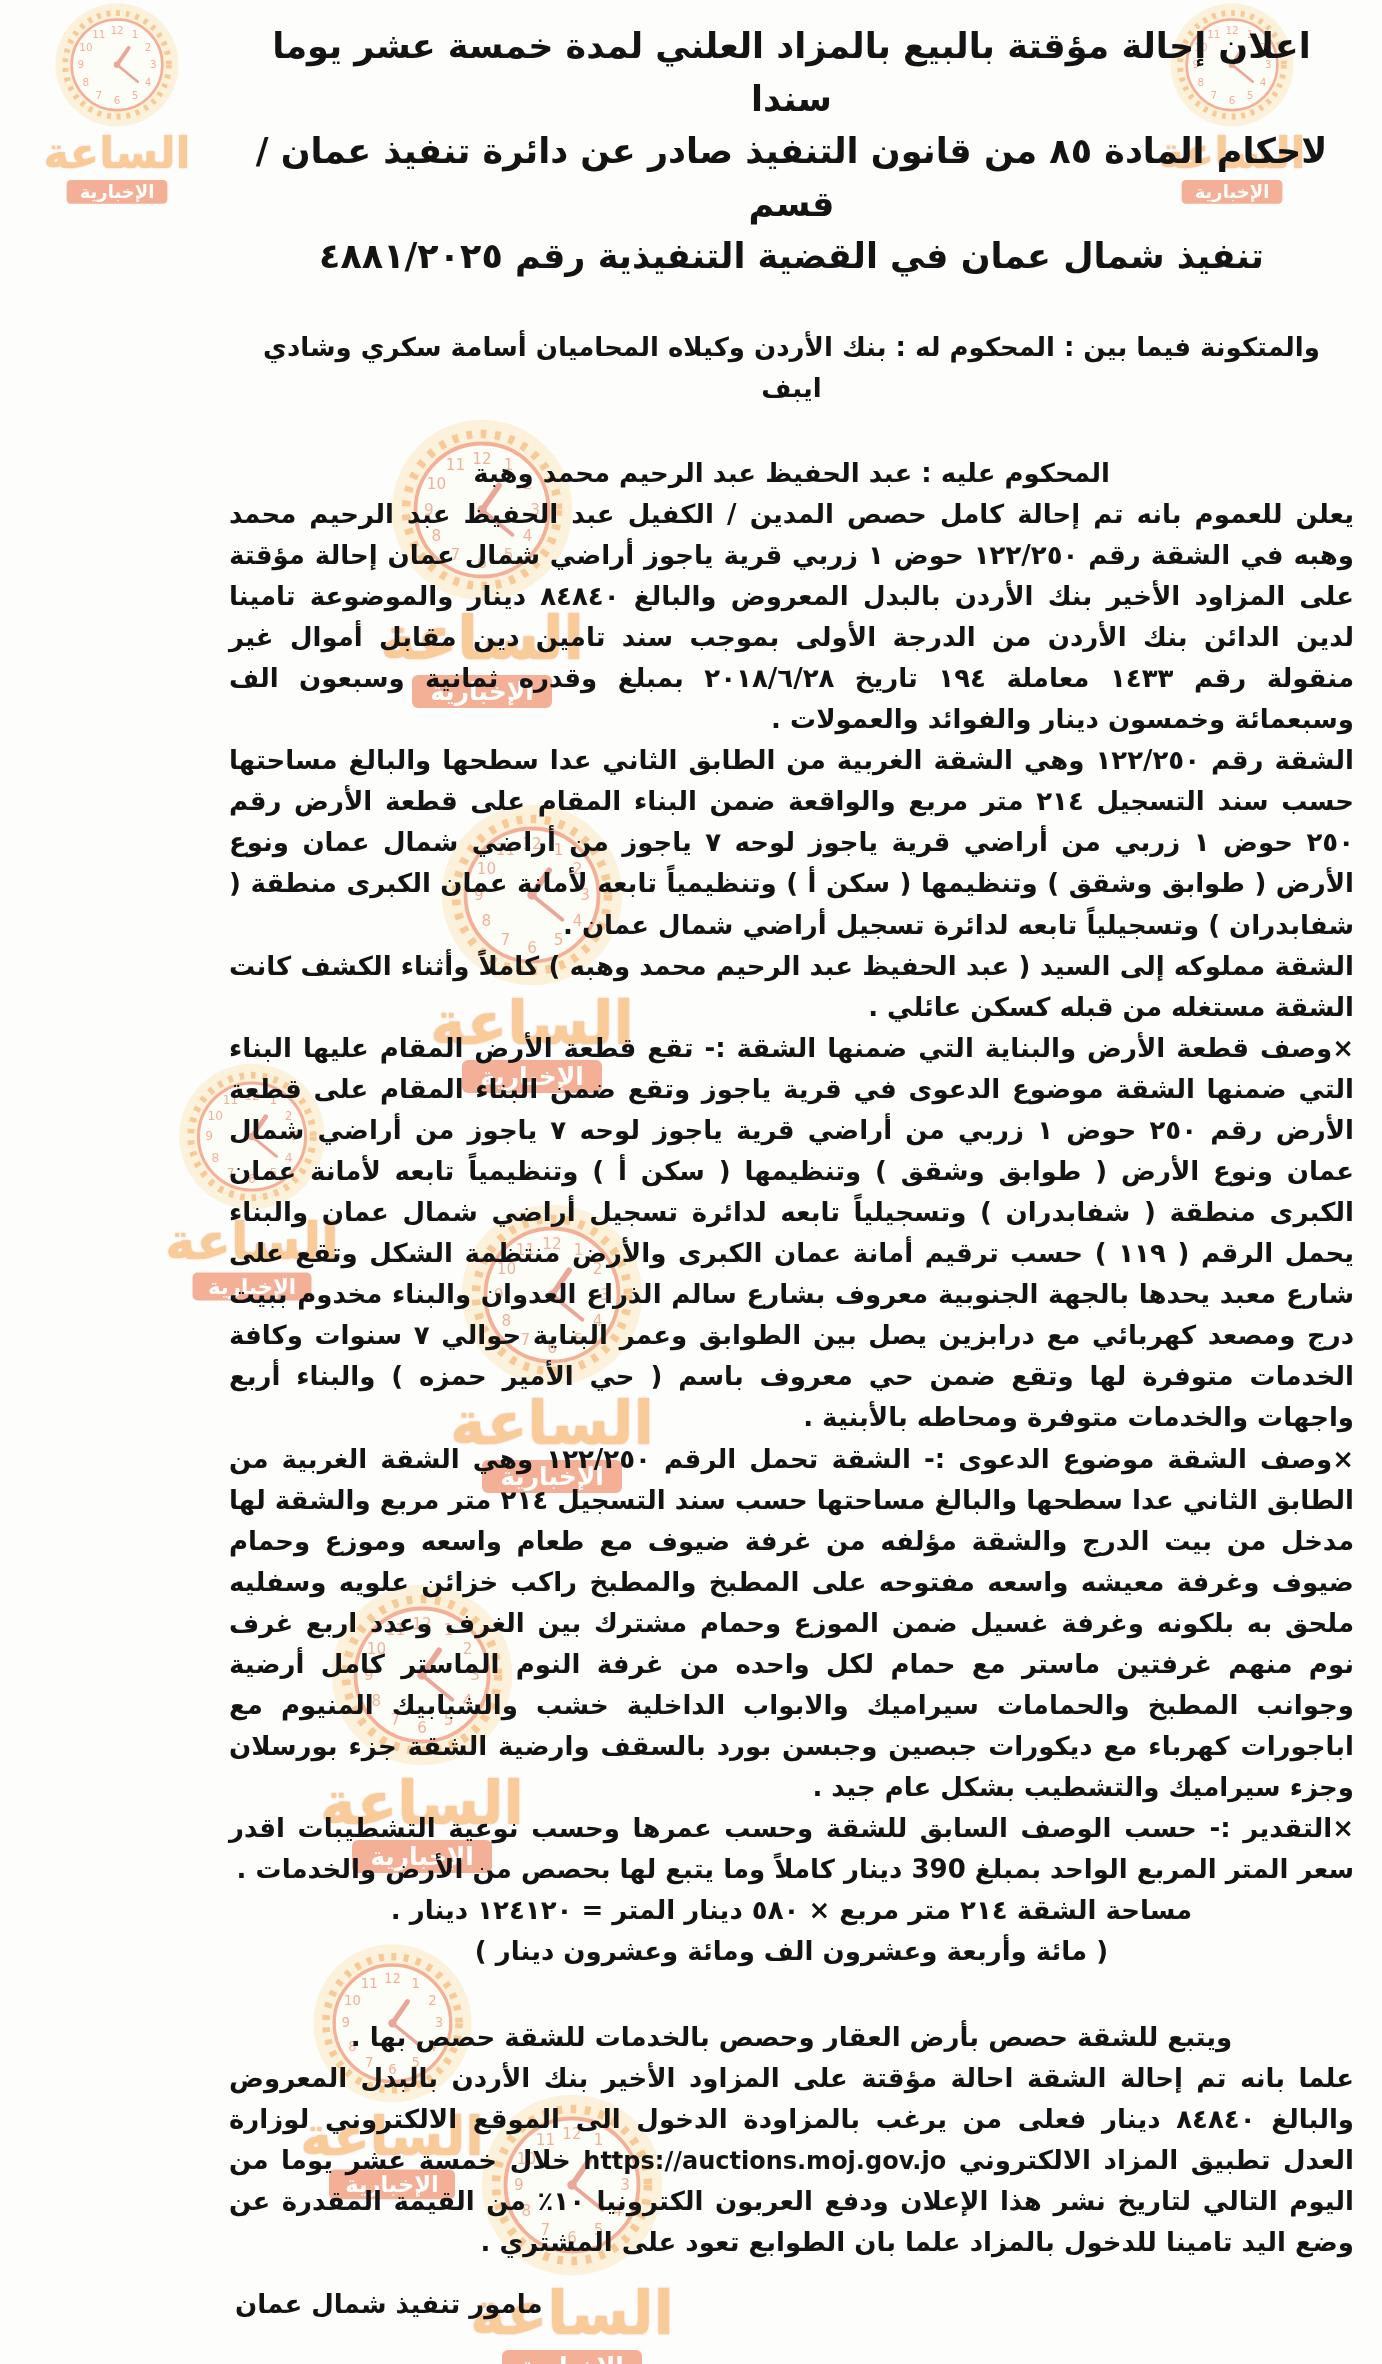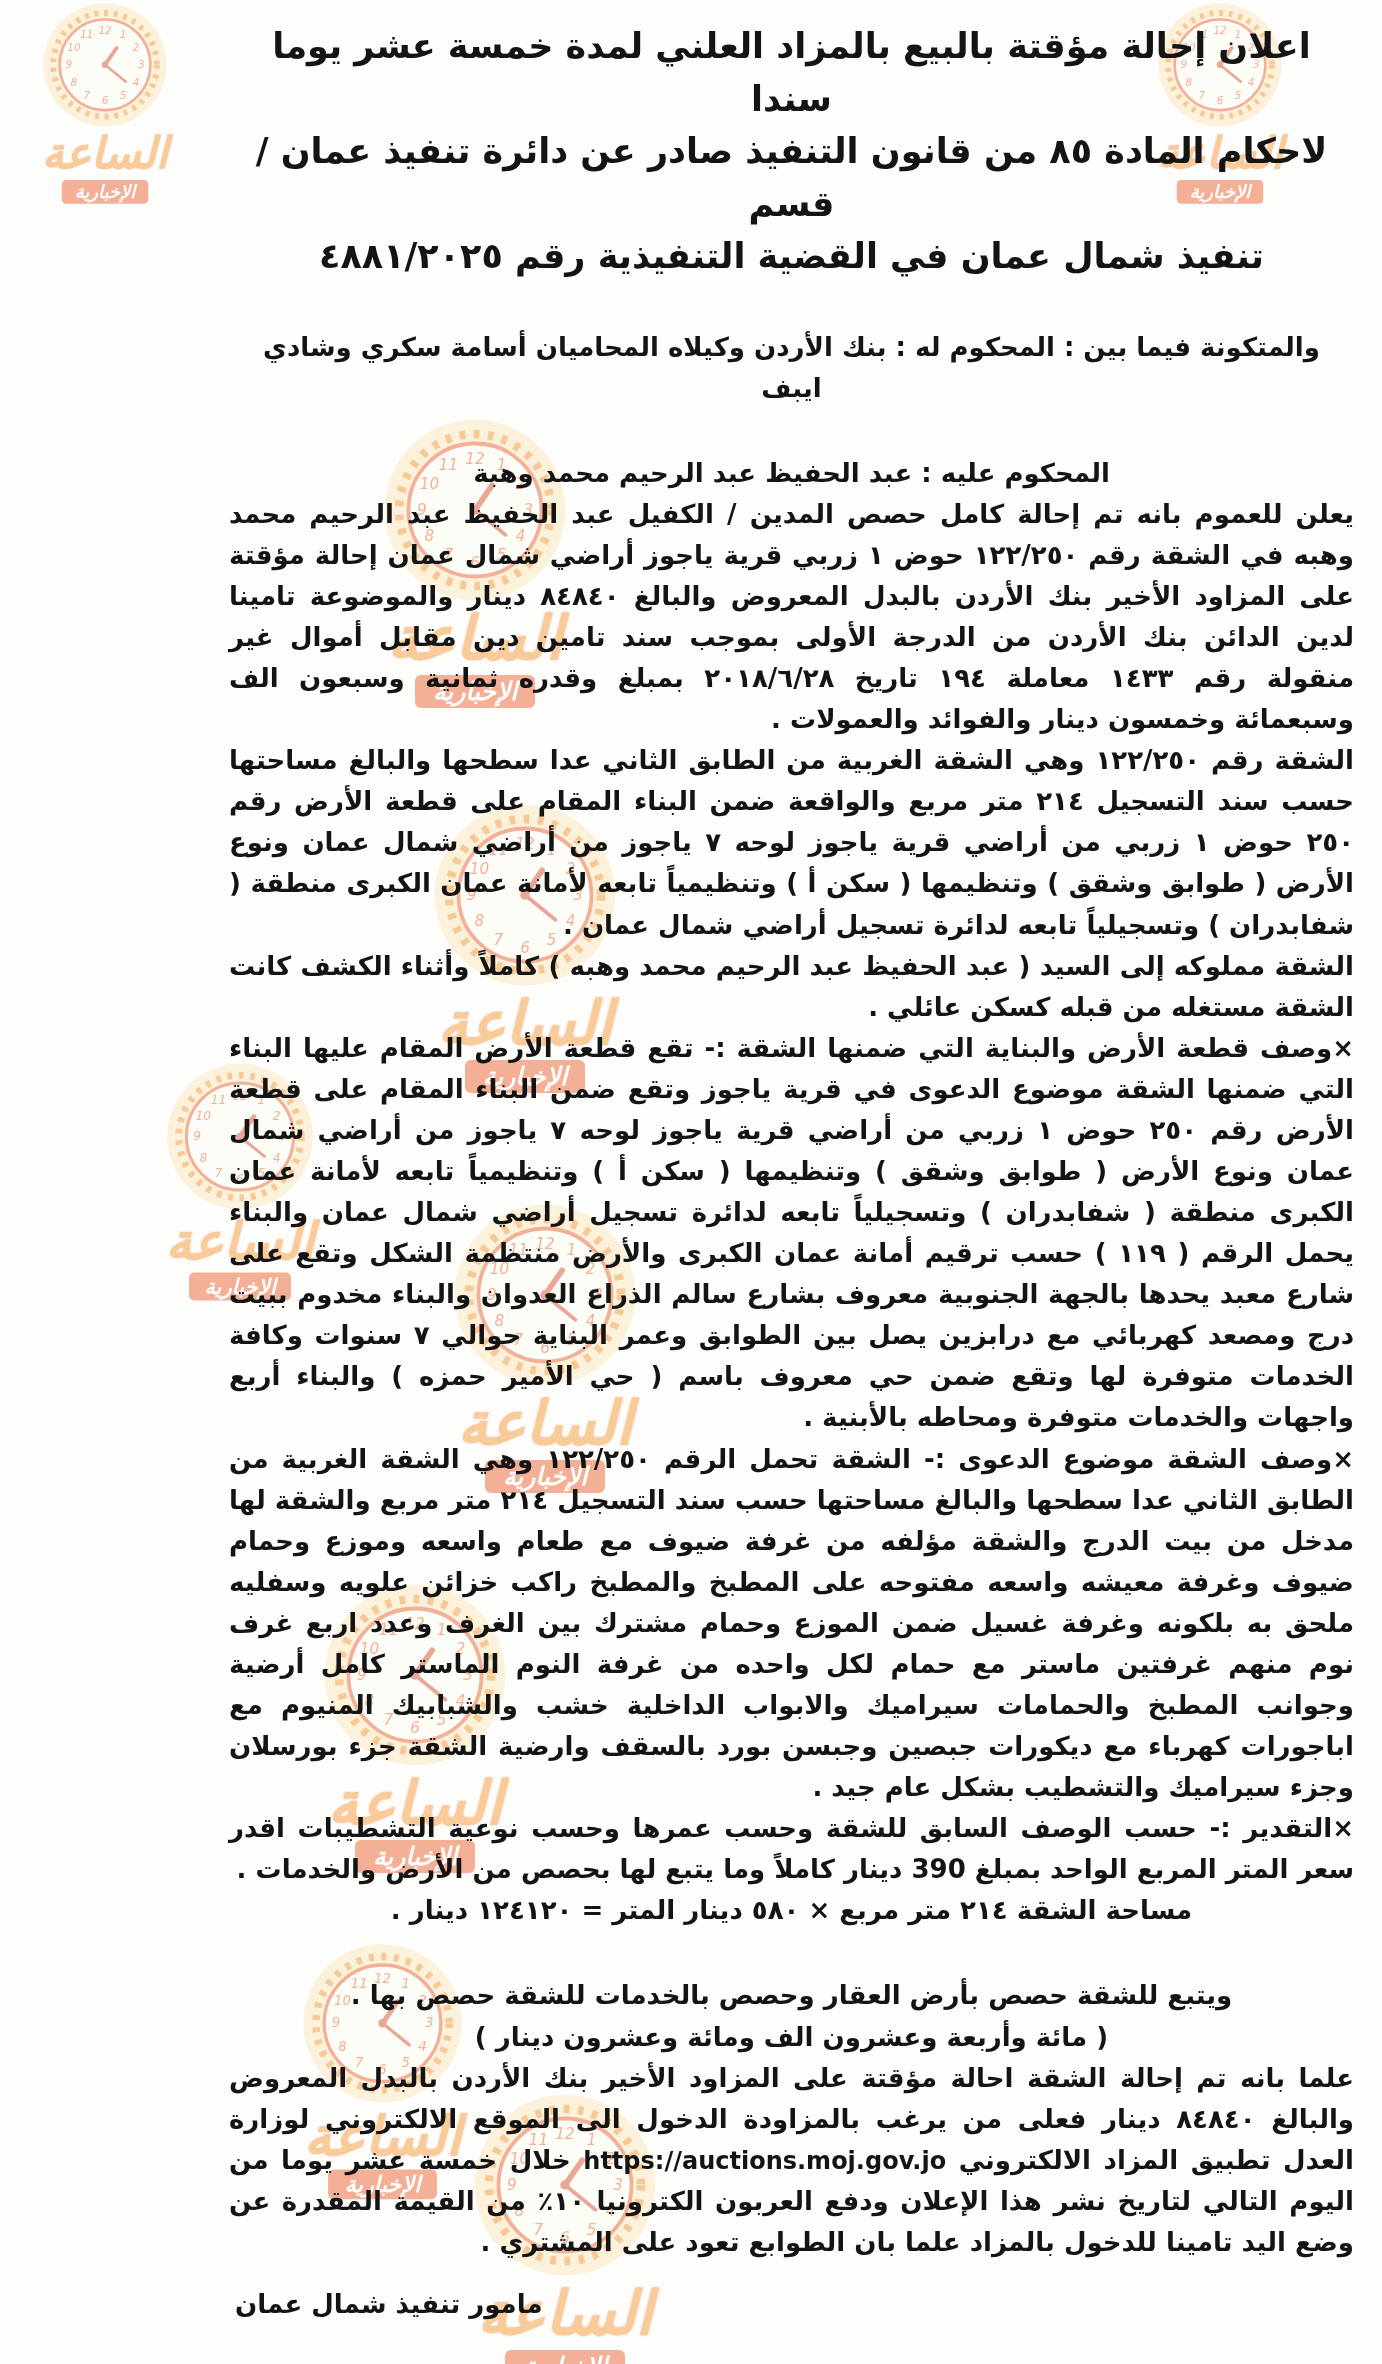--- a/index.html
+++ b/index.html
@@ -4,21 +4,21 @@
 <style>
   html,body{margin:0;padding:0;}
   body{
     width:1382px; min-height:2364px;
     background:#fdfdfb;
     font-family:"DejaVu Sans", sans-serif;
     color:#141414;
     position:relative;
     overflow:hidden;
   }
-  .wm-layer{position:absolute; inset:0; z-index:0;font-style:italic;}
+  .wm-layer{position:absolute; inset:0; z-index:0;}
   .wm{
     position:absolute;
     display:flex; flex-direction:column; align-items:center;
     opacity:.45; pointer-events:none;
     transform-origin:center top;
   }
   .wm .brand{
     font-size:60px; font-weight:bold; color:#f29022;
     text-shadow:0 0 2px #e8541d; line-height:1.1; white-space:nowrap;
   }
@@ -161,23 +161,23 @@
   <p class="para">الشقة مملوكه إلى السيد ( عبد الحفيظ عبد الرحيم محمد وهبه ) كاملاً وأثناء الكشف كانت الشقة مستغله من قبله كسكن عائلي .</p>
 
   <p class="para">×وصف قطعة الأرض والبناية التي ضمنها الشقة :- تقع قطعة الأرض المقام عليها البناء التي ضمنها الشقة موضوع الدعوى في قرية ياجوز وتقع ضمن البناء المقام على قطعة الأرض رقم ٢٥٠ حوض ١ زربي من أراضي قرية ياجوز لوحه ٧ ياجوز من أراضي شمال عمان ونوع الأرض ( طوابق وشقق ) وتنظيمها ( سكن أ ) وتنظيمياً تابعه لأمانة عمان الكبرى منطقة ( شفابدران ) وتسجيلياً تابعه لدائرة تسجيل أراضي شمال عمان والبناء يحمل الرقم ( ١١٩ ) حسب ترقيم أمانة عمان الكبرى والأرض منتظمة الشكل وتقع على شارع معبد يحدها بالجهة الجنوبية معروف بشارع سالم الذراع العدوان والبناء مخدوم ببيت درج ومصعد كهربائي مع درابزين يصل بين الطوابق وعمر البناية حوالي ٧ سنوات وكافة الخدمات متوفرة لها وتقع ضمن حي معروف باسم ( حي الأمير حمزه ) والبناء أربع واجهات والخدمات متوفرة ومحاطه بالأبنية .</p>
 
   <p class="para">×وصف الشقة موضوع الدعوى :- الشقة تحمل الرقم ١٢٢/٢٥٠ وهي الشقة الغربية من الطابق الثاني عدا سطحها والبالغ مساحتها حسب سند التسجيل ٢١٤ متر مربع والشقة لها مدخل من بيت الدرج والشقة مؤلفه من غرفة ضيوف مع طعام واسعه وموزع وحمام ضيوف وغرفة معيشه واسعه مفتوحه على المطبخ والمطبخ راكب خزائن علويه وسفليه ملحق به بلكونه وغرفة غسيل ضمن الموزع وحمام مشترك بين الغرف وعدد اربع غرف نوم منهم غرفتين ماستر مع حمام لكل واحده من غرفة النوم الماستر كامل أرضية وجوانب المطبخ والحمامات سيراميك والابواب الداخلية خشب والشبابيك المنيوم مع اباجورات كهرباء مع ديكورات جبصين وجبسن بورد بالسقف وارضية الشقة جزء بورسلان وجزء سيراميك والتشطيب بشكل عام جيد .</p>
 
   <p class="para">×التقدير :- حسب الوصف السابق للشقة وحسب عمرها وحسب نوعية التشطيبات اقدر سعر المتر المربع الواحد بمبلغ 390 دينار كاملاً وما يتبع لها بحصص من الأرض والخدمات .</p>
 
   <p class="para center">مساحة الشقة ٢١٤ متر مربع × ٥٨٠ دينار المتر = ١٢٤١٢٠ دينار .</p>
 
+  <p class="para center">( مائة وأربعة وعشرون الف ومائة وعشرون دينار )</p>
+
   <p class="para right">ويتبع للشقة حصص بأرض العقار وحصص بالخدمات للشقة حصص بها .</p>
-
-  <p class="para center">( مائة وأربعة وعشرون الف ومائة وعشرون دينار )</p>
 
   <p class="para">
     <span>علما بانه تم إحالة الشقة احالة مؤقتة على المزاود الأخير بنك الأردن بالبدل المعروض والبالغ ٨٤٨٤٠ دينار فعلى من يرغب بالمزاودة الدخول الى الموقع الالكتروني لوزارة العدل تطبيق المزاد الالكتروني </span><span class="url" dir="ltr">https://auctions.moj.gov.jo</span><span> خلال خمسة عشر يوما من اليوم التالي لتاريخ نشر هذا الإعلان ودفع العربون الكترونيا ١٠٪ من القيمة المقدرة عن وضع اليد تامينا للدخول بالمزاد علما بان الطوابع تعود على المشتري .</span>
   </p>
 
   <p class="sig">مامور تنفيذ شمال عمان</p>
 
 </div>
 
 </body></html>

